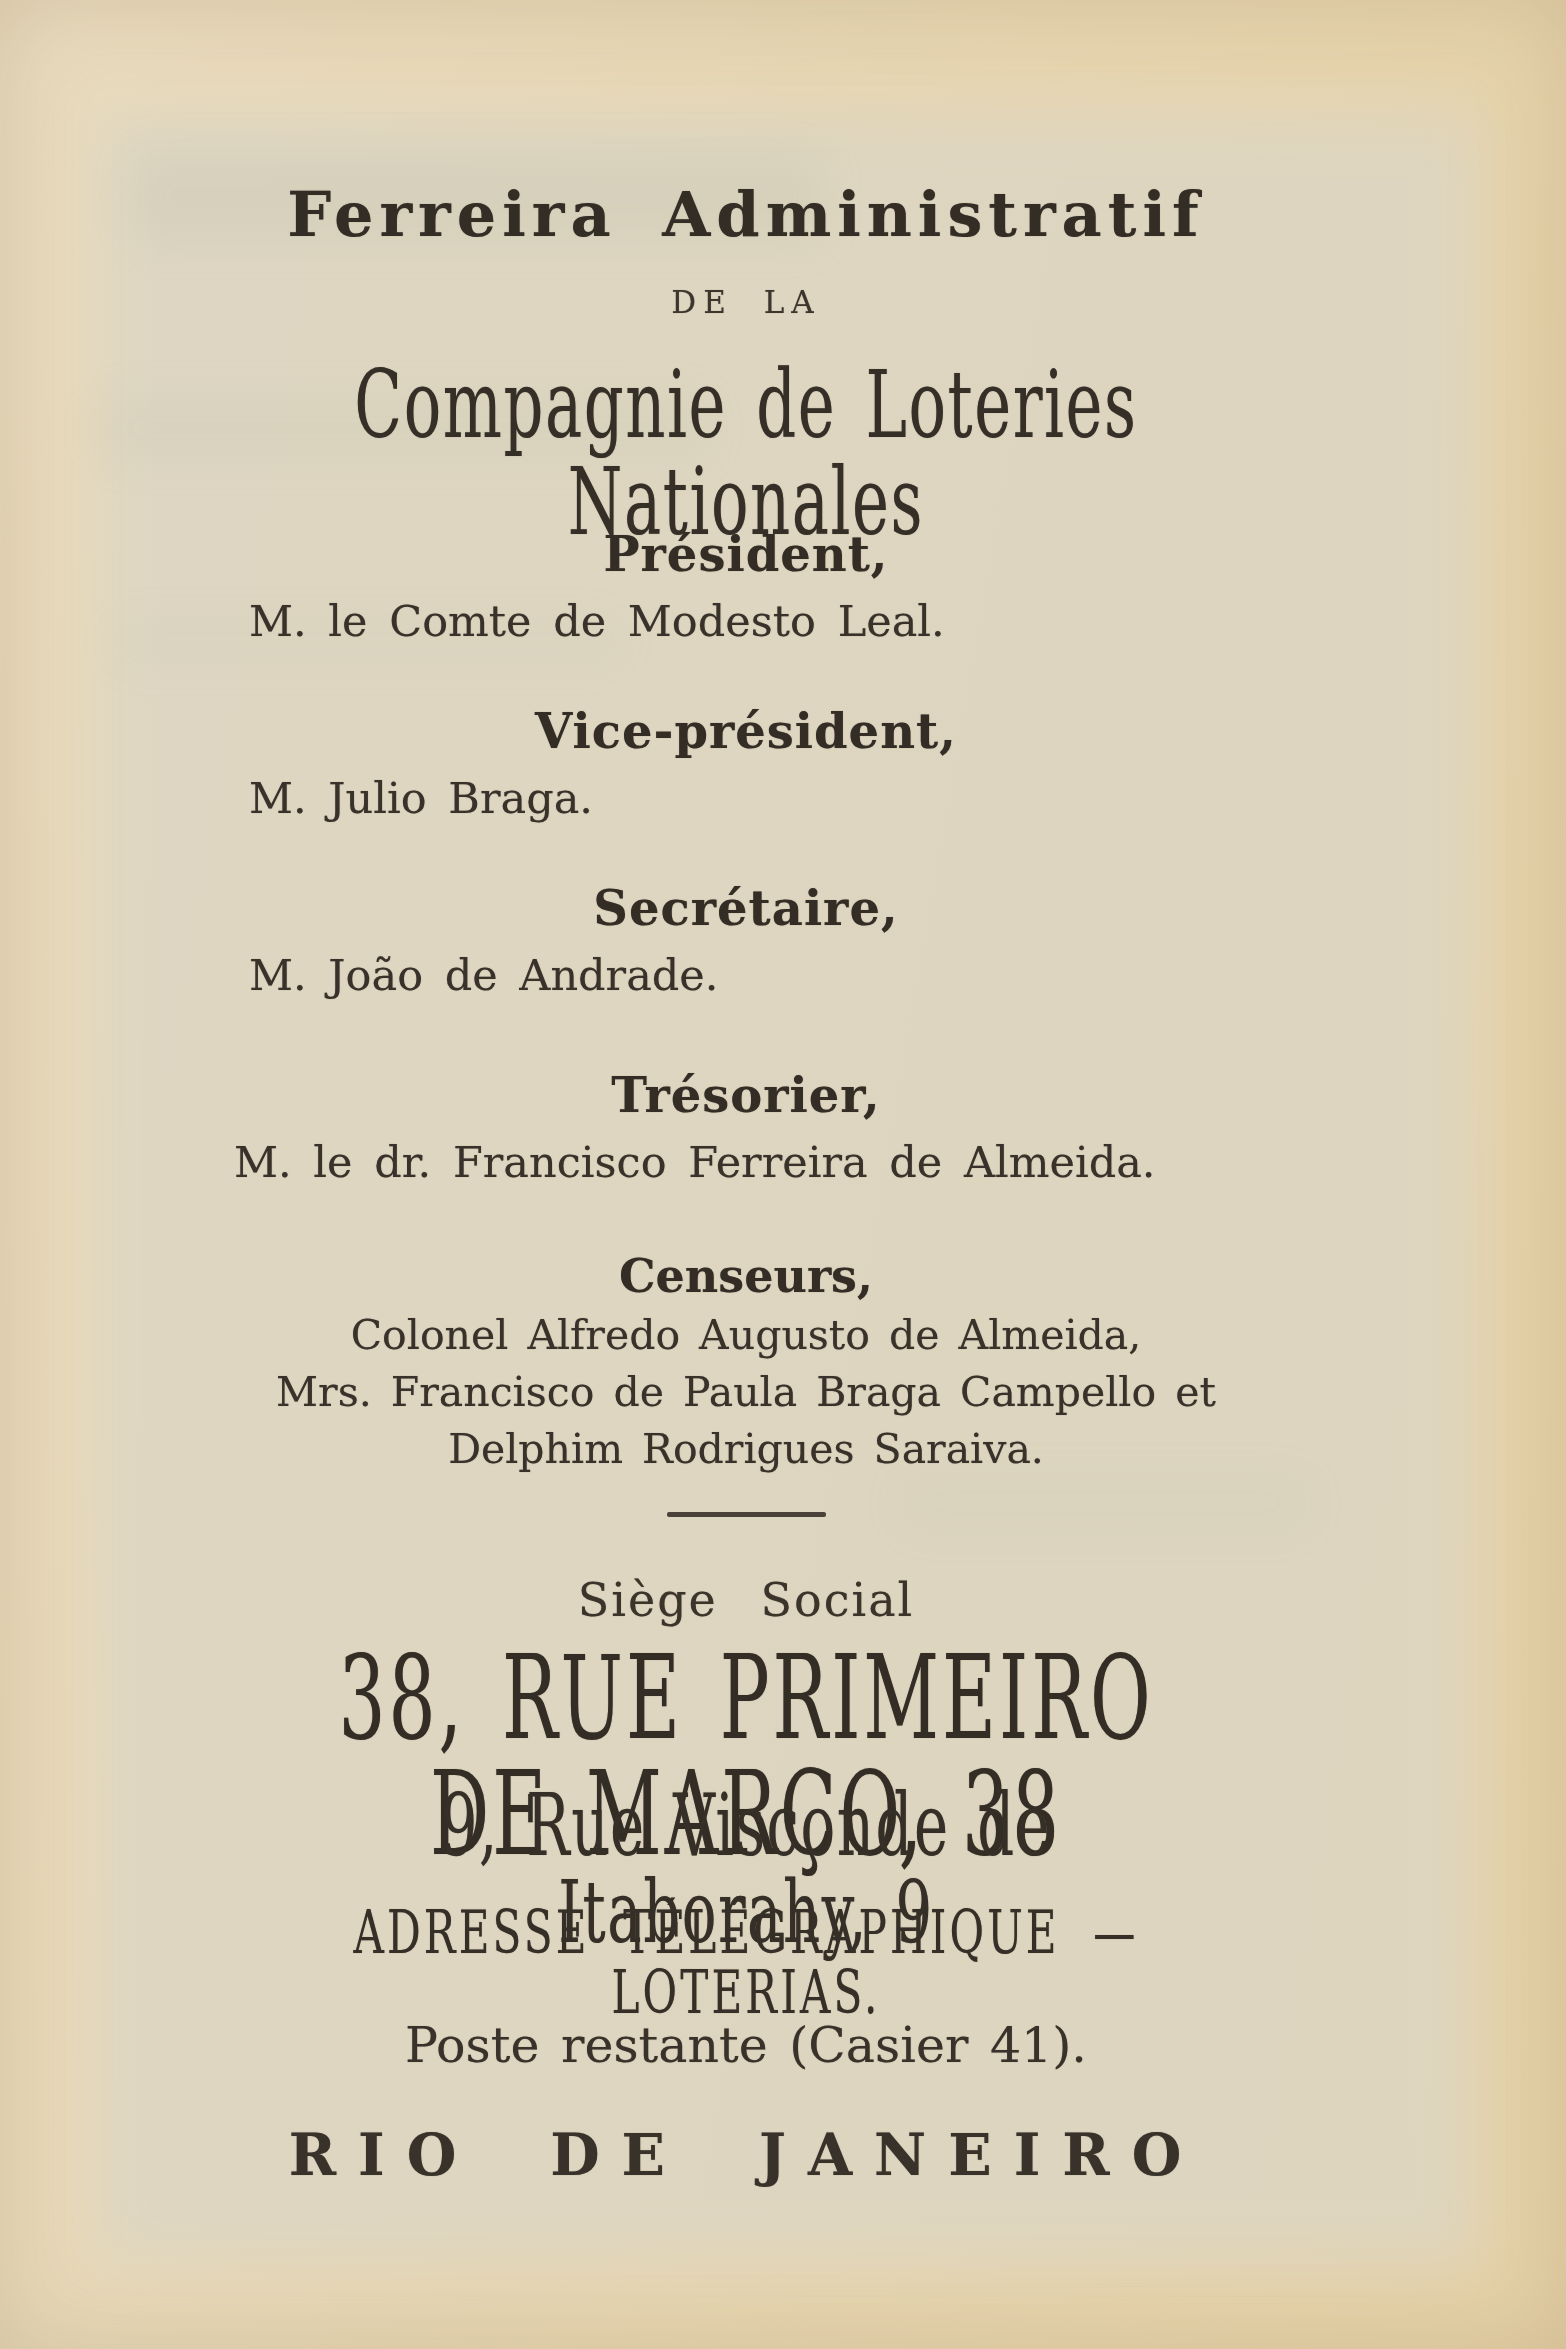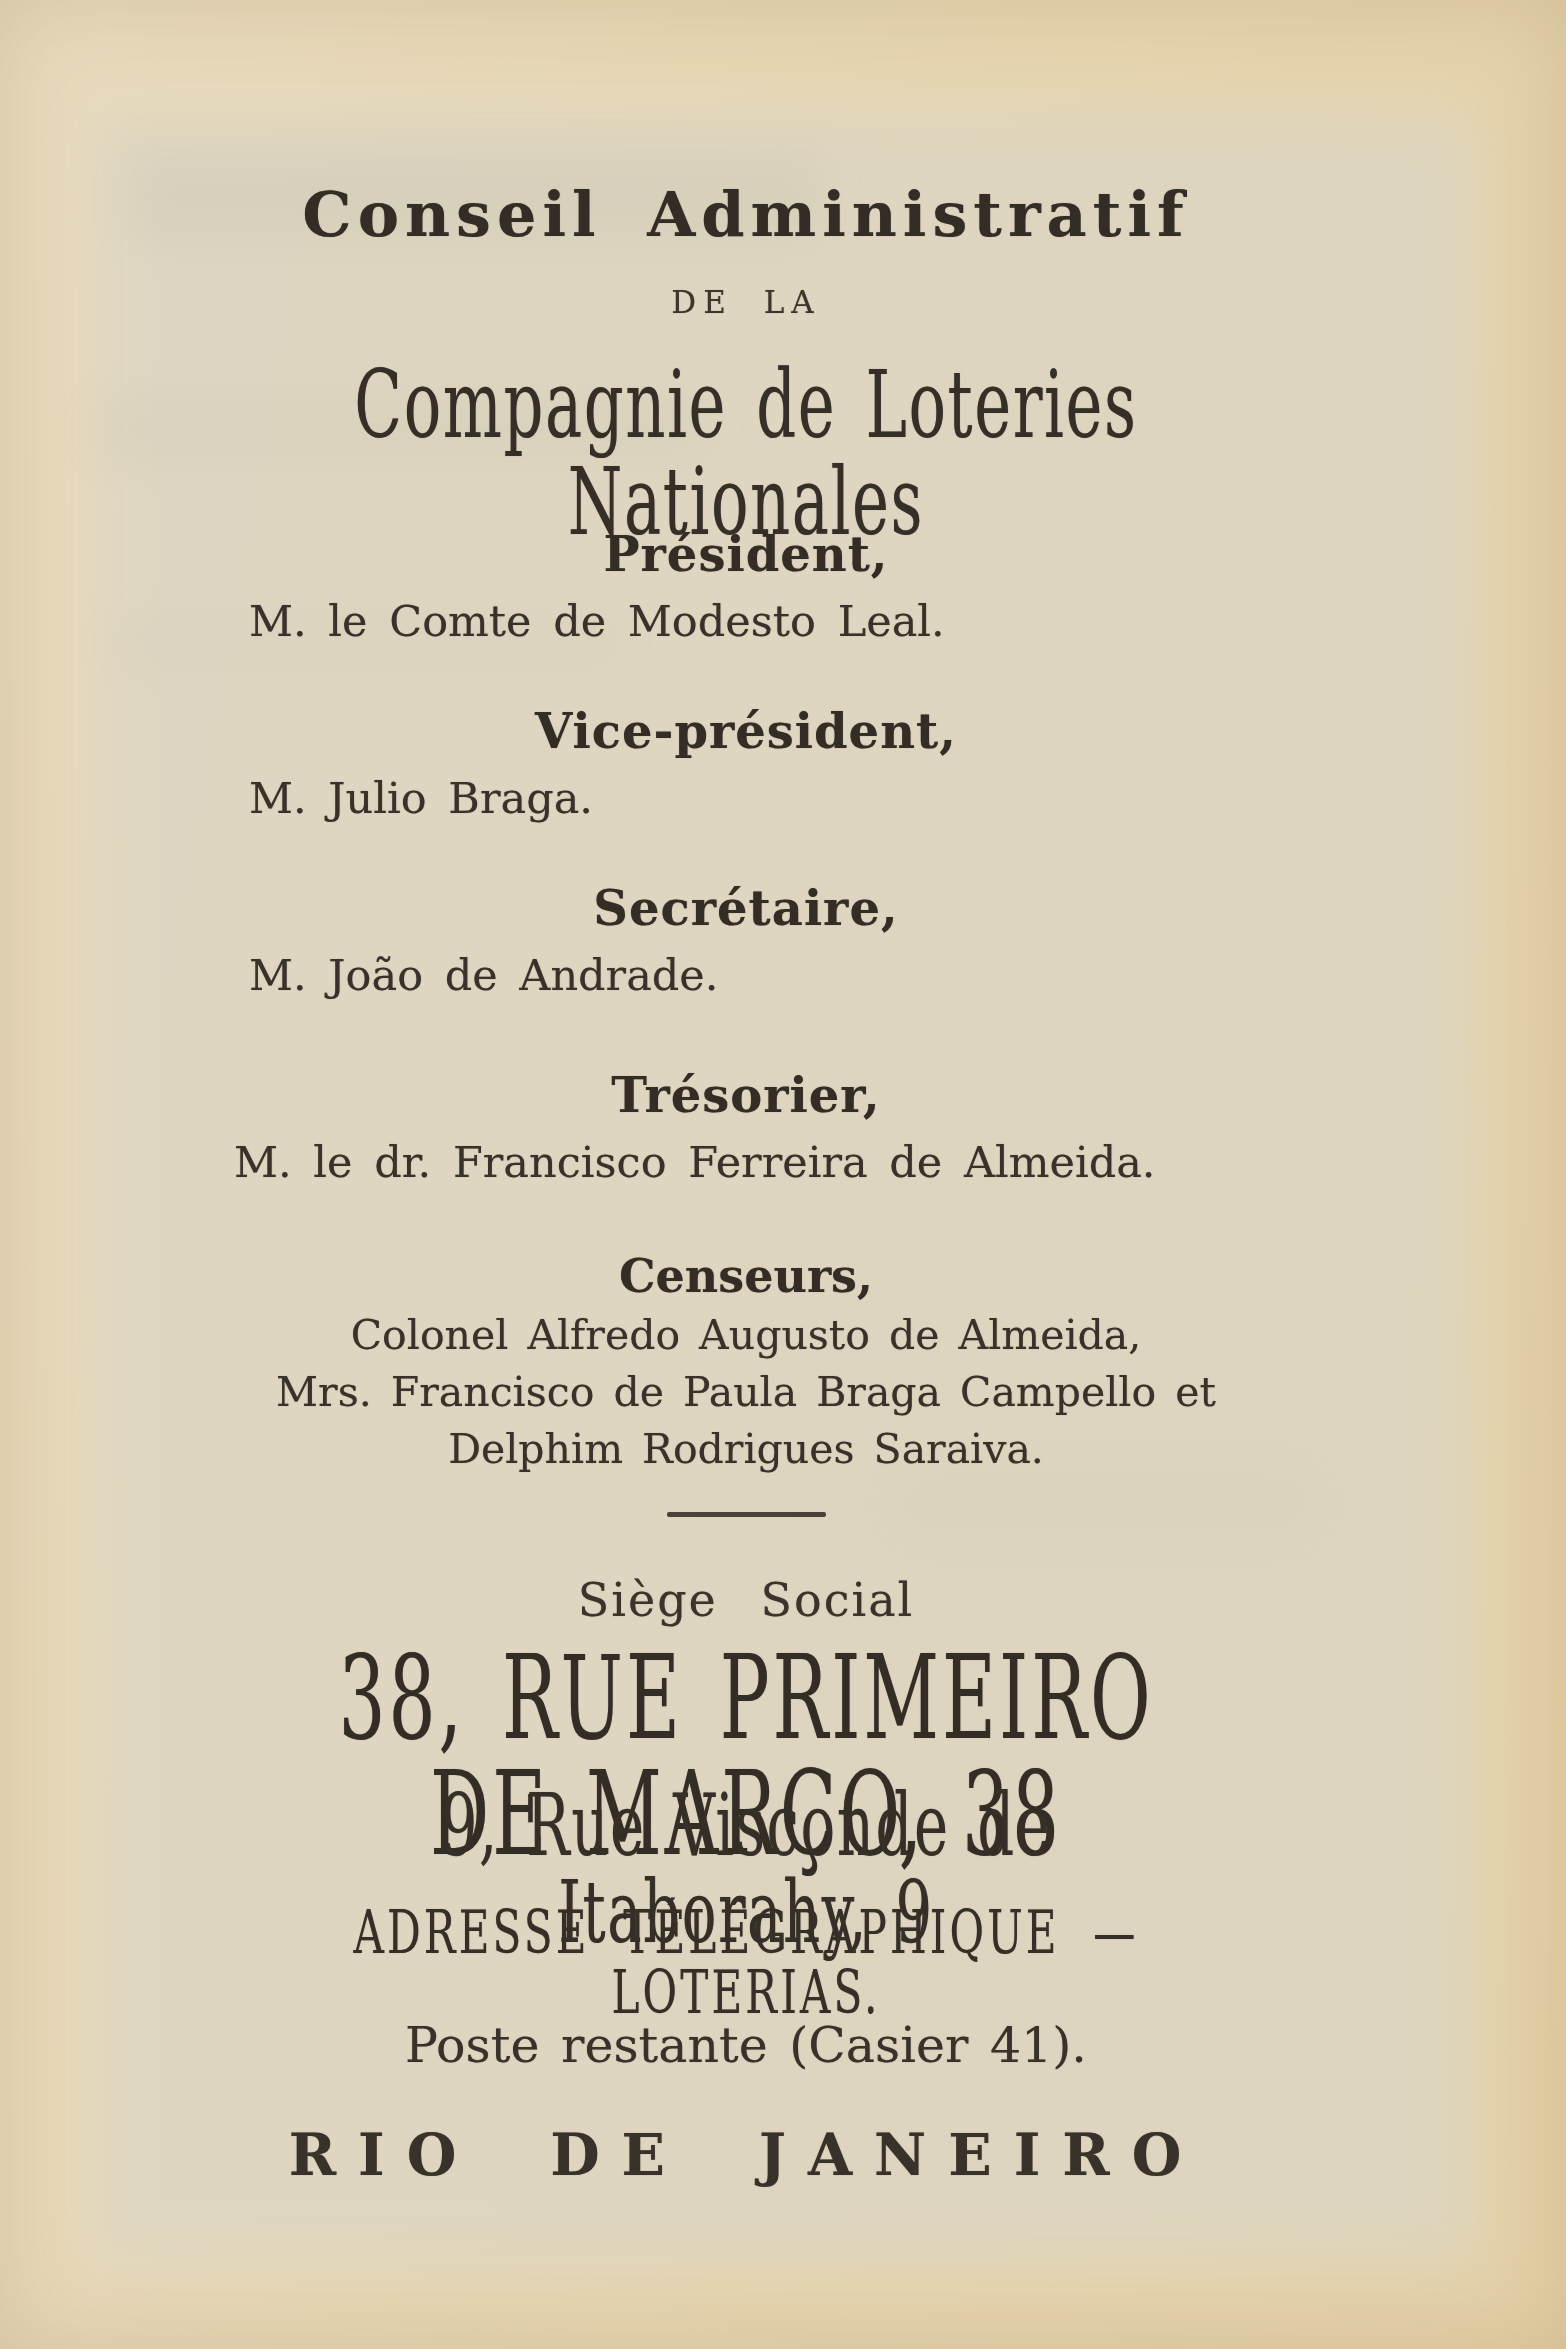--- a/index.html
+++ b/index.html
@@ -181,21 +181,21 @@
 <div class="page">
 
   <div class="inner-panel"></div>
   <div class="ghost ghost-1"></div>
   <div class="ghost ghost-2"></div>
   <div class="ghost ghost-3"></div>
   <div class="ghost ghost-4"></div>
 
   <div class="col">
 
-    <div class="title-line ink">Conseil Administratif</div>
+    <div class="title-line ink">Ferreira Administratif</div>
 
     <div class="de-la ink">DE LA</div>
 
     <div class="company">
       <span class="condensed ink">Compagnie de Loteries Nationales</span>
     </div>
 
     <section class="officer o1">
       <div class="role ink">Président,</div>
       <div class="name ink">M. le Comte de Modesto Leal.</div>

